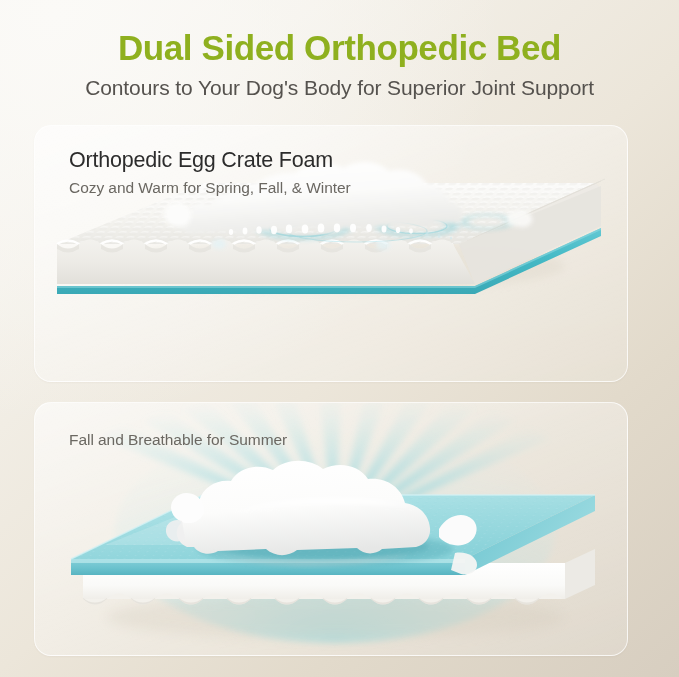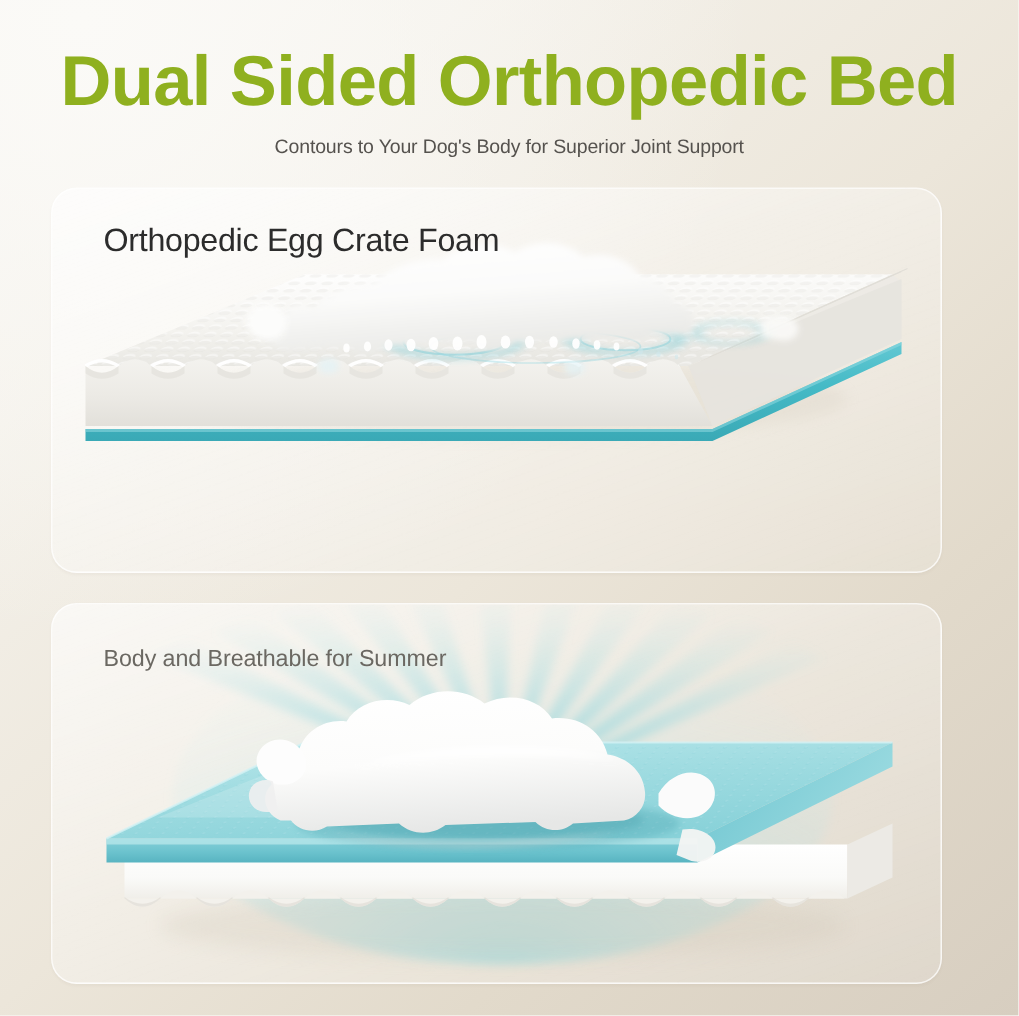--- a/index.html
+++ b/index.html
@@ -29,31 +29,31 @@
   #header {
     position: absolute;
     left: 0;
     top: 0;
     width: 679px;
     text-align: center;
   }
   #title {
     margin: 0;
     padding-top: 28px;
-    font-size: 47px;
+    font-size: 35px;
     font-weight: 700;
     letter-spacing: -0.4px;
     color: #8fb01f;
     line-height: 1.12;
     white-space: nowrap;
   }
   #subtitle {
     margin: 0;
     padding-top: 9px;
-    font-size: 13px;
+    font-size: 21px;
     font-weight: 400;
     color: #55524e;
     letter-spacing: -0.1px;
     white-space: nowrap;
   }
 
   
   .card {
     position: absolute;
     left: 34px;
@@ -109,20 +109,21 @@
 
   <div id="header">
     <h1 id="title">Dual Sided Orthopedic Bed</h1>
     <p id="subtitle">Contours to Your Dog's Body for Superior Joint Support</p>
   </div>
 
   <div class="card" id="card-1">
 
     <div class="card-text">
       <p class="card-heading">Orthopedic Egg Crate Foam</p>
+      <p class="card-sub">Cozy and Warm for Spring, Fall, &amp; Winter</p>
     </div>
 
     <div class="illo">
       <svg width="592" height="255" viewBox="0 0 592 255" xmlns="http://www.w3.org/2000/svg">
         <defs>
 
           <linearGradient id="c1-top" x1="0" y1="0" x2="0.25" y2="1">
             <stop offset="0%" stop-color="#ffffff"></stop>
             <stop offset="60%" stop-color="#f4f3ef"></stop>
             <stop offset="100%" stop-color="#e8e7e2"></stop>
@@ -262,21 +263,21 @@
           <ellipse cx="184" cy="118" rx="7" ry="5" filter="url(#c1-soft)"></ellipse>
           <ellipse cx="348" cy="119" rx="7" ry="5" filter="url(#c1-soft)"></ellipse>
         </g>
       </svg>
     </div>
   </div>
 
   <div class="card" id="card-2">
 
     <div class="card-text">
-      <p class="card-sub">Body and Breathable for Summer</p>
+      <p class="card-sub">Fall and Breathable for Summer</p>
     </div>
 
     <div class="illo">
       <svg width="592" height="252" viewBox="0 0 592 252" xmlns="http://www.w3.org/2000/svg">
         <defs>
           <linearGradient id="c2-geltop" x1="0.1" y1="0" x2="0.6" y2="1">
             <stop offset="0%" stop-color="#b6e6ea"></stop>
             <stop offset="45%" stop-color="#a0dce1"></stop>
             <stop offset="100%" stop-color="#89d2d9"></stop>
           </linearGradient>

